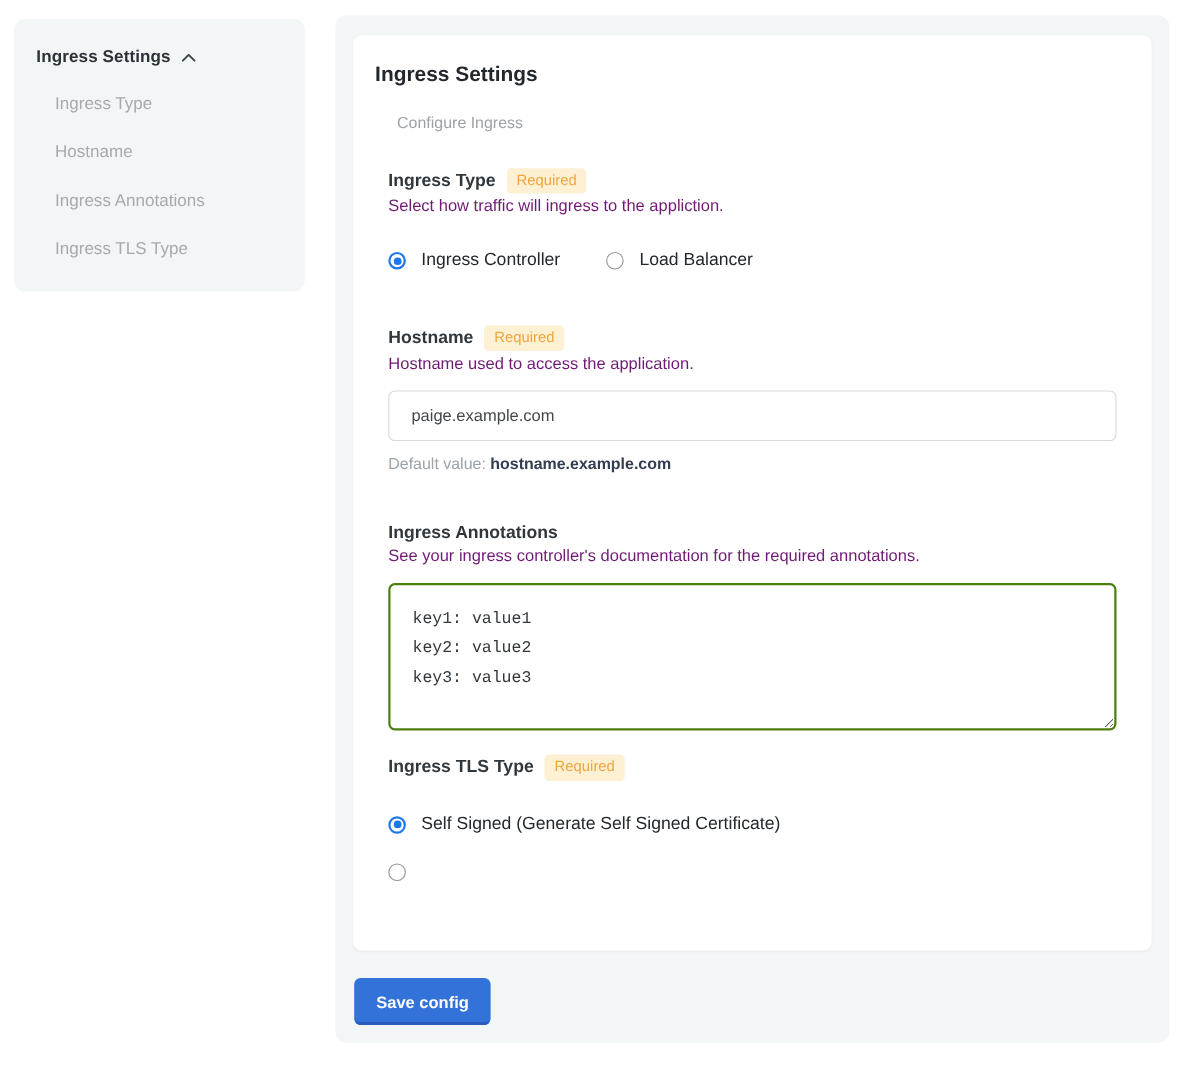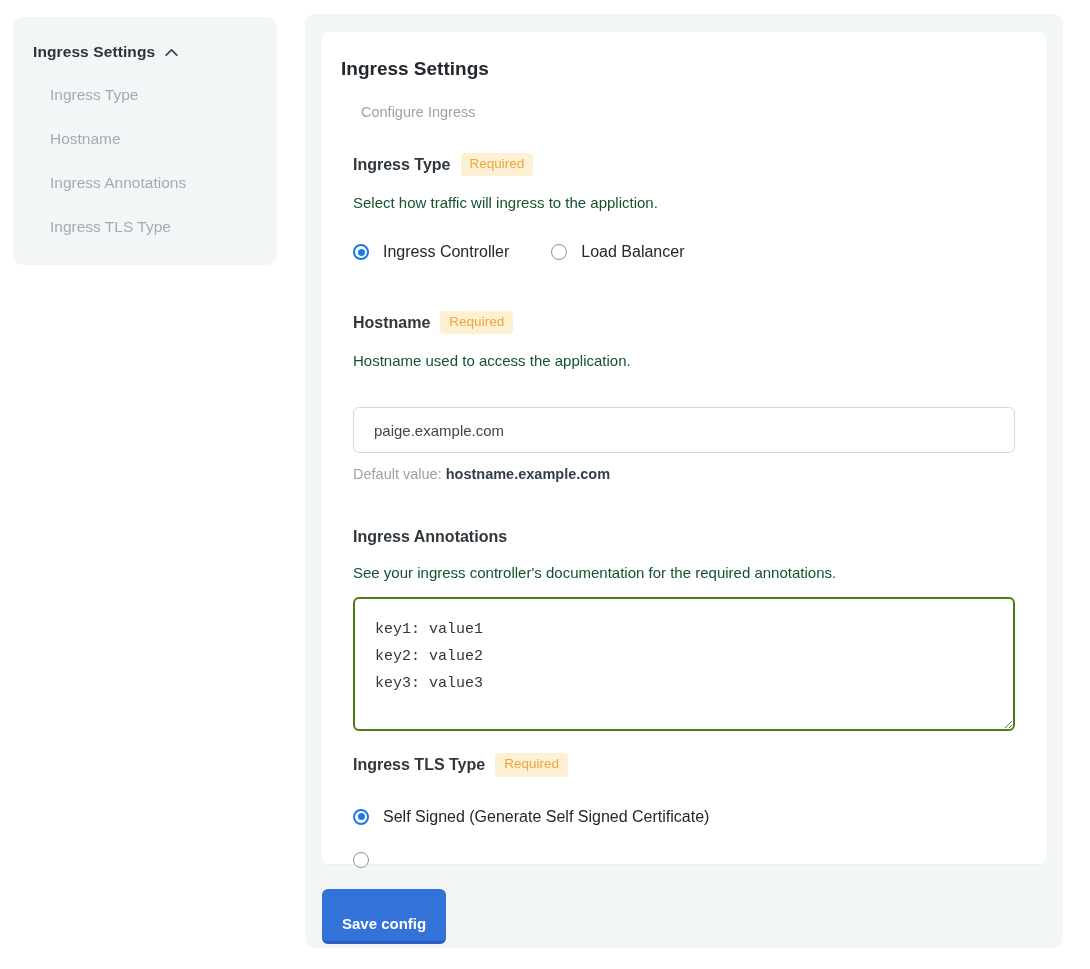--- a/index.html
+++ b/index.html
@@ -86,23 +86,23 @@
   .badge {
     background: #fdf0d3;
     color: #f1a53c;
     font-size: 13.5px;
     padding: 3px 9px 4px 9px;
     border-radius: 4px;
     line-height: 1.2;
     text-align: center;
   }
   .section-desc {
-    margin-top: 18px;
-    font-size: 15px;
-    color: #14532d;
+    margin-top: 3px;
+    font-size: 15px;
+    color: #701a75;
   }
 
   
   .radio-row {
     display: flex;
     align-items: center;
     gap: 42px;
   }
   .radio-stack {
     display: flex;
@@ -138,21 +138,21 @@
   .radio-label {
     font-size: 16px;
     color: #22282c;
   }
 
   
   .text-input {
     display: block;
     width: 100%;
     height: 46px;
-    margin-top: 38px;
+    margin-top: 16px;
     border: 1px solid #d5d9db;
     border-radius: 6px;
     padding: 12px 20px;
     font-size: 15px;
     color: #43474a;
     font-family: "Liberation Sans", "DejaVu Sans", sans-serif;
     background: #ffffff;
     outline: none;
   }
   .default-line {
@@ -187,21 +187,21 @@
     margin-left: 1px;
     display: inline-block;
     background: #3272d9;
     border: none;
     border-bottom: 3px solid #2a5dbd;
     border-radius: 6px;
     color: #ffffff;
     font-size: 15px;
     font-weight: 700;
     font-family: "Liberation Sans", "DejaVu Sans", sans-serif;
-    padding: 26px 20px 9px 20px;
+    padding: 14px 20px 9px 20px;
     cursor: pointer;
   }
 
   
   .mt-section-1 { margin-top: 33px; }
   .mt-radio-row { margin-top: 32px; }
   .mt-section-2 { margin-top: 50px; }
   .mt-section-3 { margin-top: 46px; }
   .mt-section-4 { margin-top: 22px; }
   .mt-radio-stack { margin-top: 31px; }

